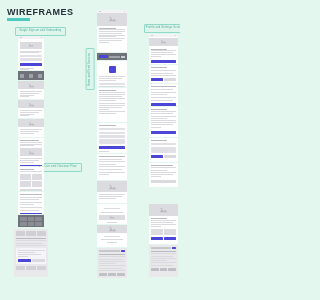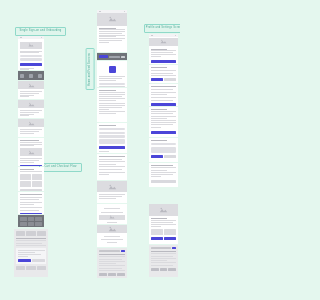--- a/index.html
+++ b/index.html
@@ -58,20 +58,24 @@
 
   .grid2{display:grid;grid-template-columns:1fr 1fr;gap:1px;}
   .grid3{display:grid;grid-template-columns:1fr 1fr 1fr;gap:1px;}
   .cell{background:#dcdce0;border-radius:.5px;}
 </style>
 </head>
 <body>
 
 <div class="board">
 
+  <div class="title-wrap">
+    <div class="title">WIREFRAMES</div>
+    <div class="title-rule"></div>
+  </div>
 
   <div class="tag" style="left:15px;top:27px;width:43px;">Single Sign-on and Onboarding</div>
   <div class="tag vert" style="left:86px;top:48px;height:34px;">Home and Feed Screens</div>
   <div class="tag" style="left:144px;top:24px;width:34px;">Profile and Settings Screens</div>
   <div class="tag" style="left:39px;top:163px;width:35px;">Cart and Checkout Flow</div>
 
   <div class="screen" style="left:18px;top:36px;width:26px;height:34px;">
     <div class="statusbar">
       <div class="dot"></div>
       <div class="dot"></div>

